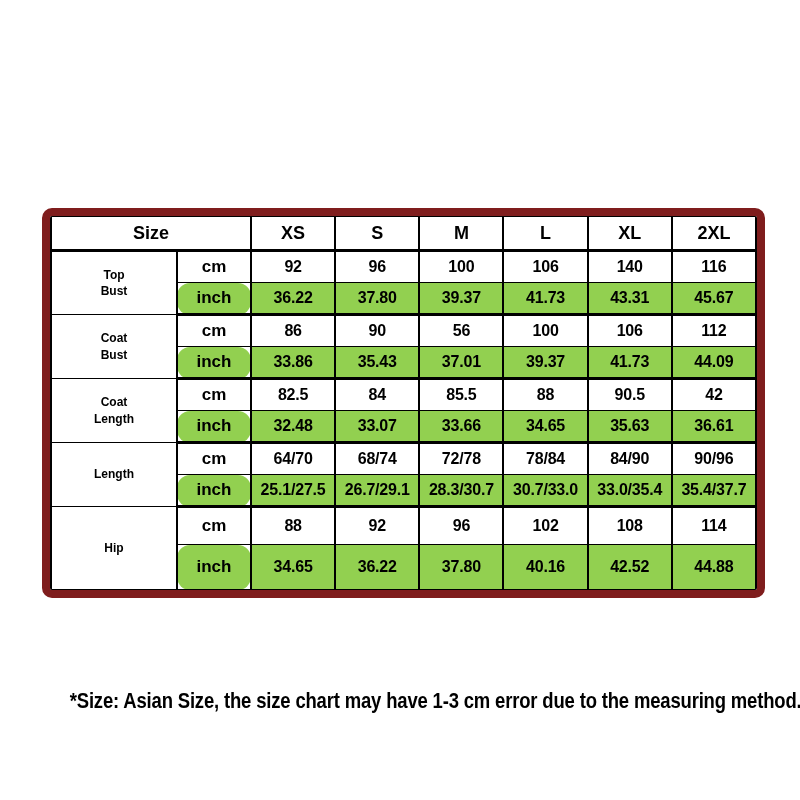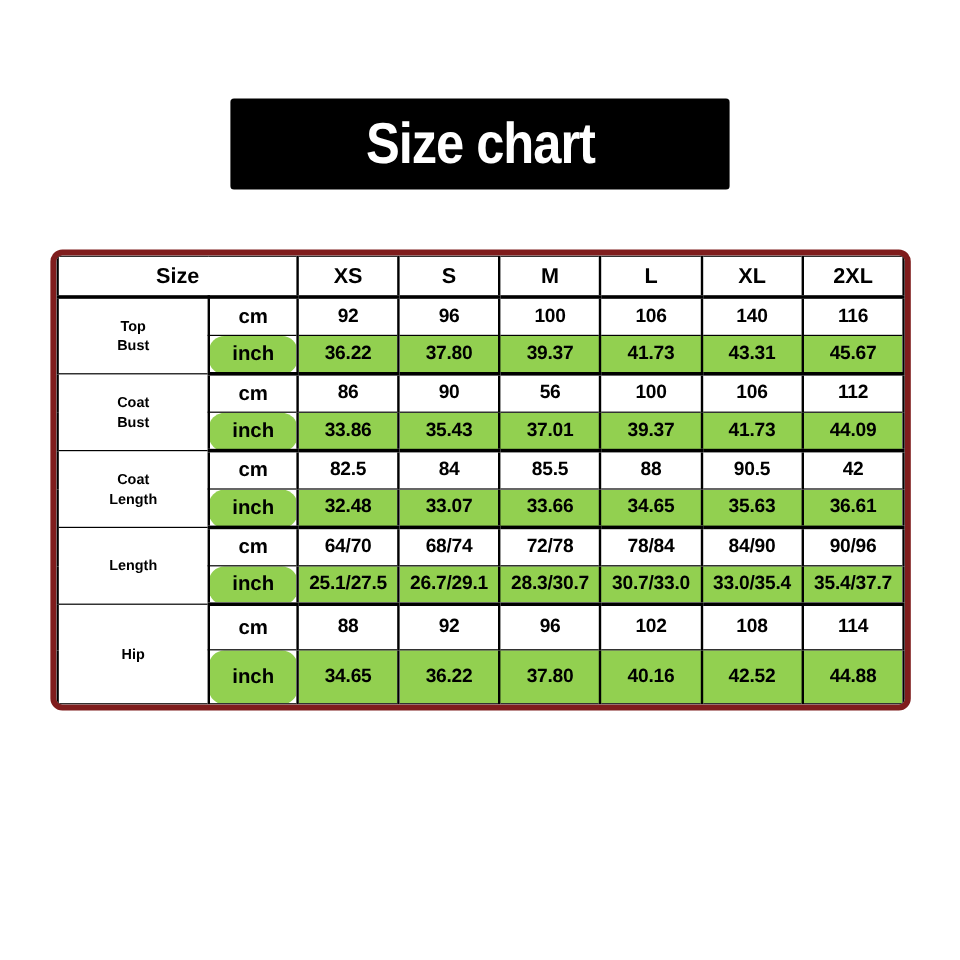--- a/index.html
+++ b/index.html
@@ -36,21 +36,21 @@
     display: inline-block;
     transform: scaleX(0.88);
     white-space: nowrap;
   }
   
   .table-wrap {
     position: absolute;
     left: 42px;
     top: 208px;
     width: 707px;
-    border: 5px solid #7f1d1d;
+    border: 8px solid #7f1d1d;
     border-radius: 10px;
     overflow: hidden;
     background: #ffffff;
   }
   table.size-table {
     border-collapse: collapse;
     width: 100%;
     table-layout: fixed;
   }
   .size-table td {
@@ -95,23 +95,20 @@
     transform: scaleX(0.84);
     white-space: nowrap;
     letter-spacing: -0.2px;
   }
 </style>
 </head>
 <body>
 
 <div class="page">
 
-  <div class="banner" style="background: rgb(0, 0, 0);">
-    <span class="banner-title" style="color: rgb(255, 255, 255);">Size chart</span>
-  </div>
 
   <div class="table-wrap">
     <table class="size-table">
       <colgroup>
         <col style="width:126px">
         <col style="width:74px">
         <col>
           <col>
           <col>
           <col>
@@ -228,14 +225,17 @@
           <td class="val">36.22</td>
           <td class="val">37.80</td>
           <td class="val">40.16</td>
           <td class="val">42.52</td>
           <td class="val">44.88</td>
         </tr>
       </tbody>
     </table>
   </div>
 
+  <div class="footnote">
+    <span class="footnote-text">*Size: Asian Size, the size chart may have 1-3 cm error due to the measuring method.</span>
+  </div>
 
 </div>
 
 </body></html>

